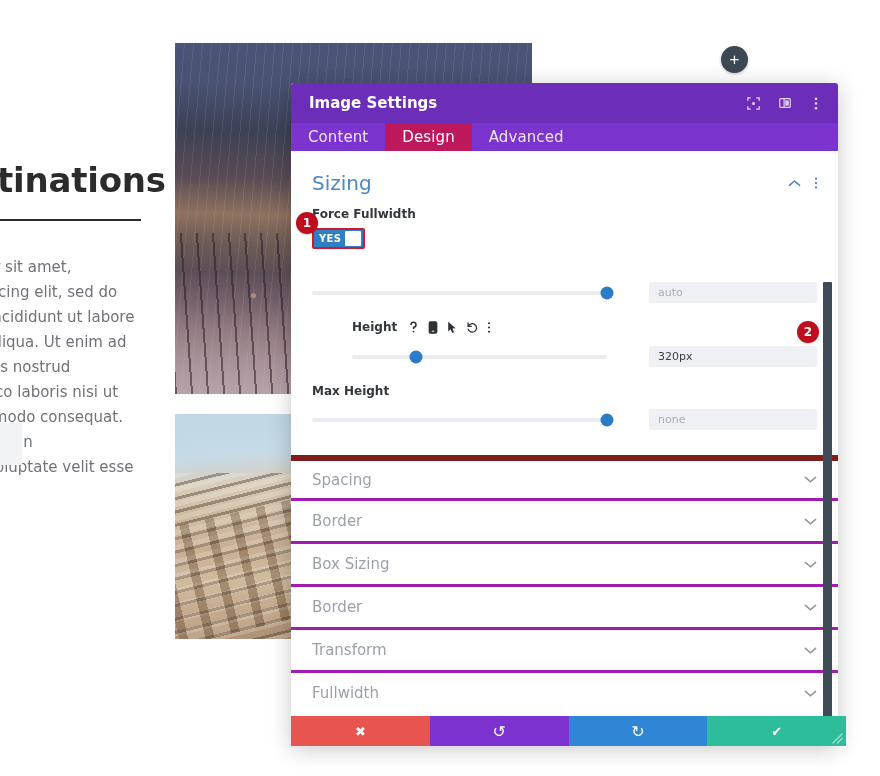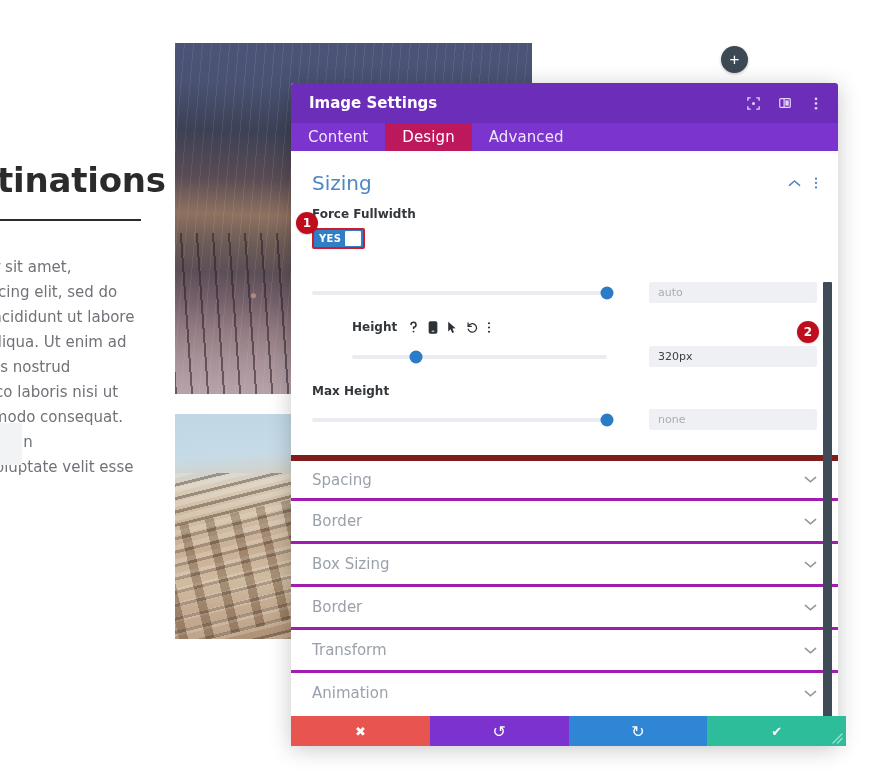--- a/index.html
+++ b/index.html
@@ -427,21 +427,21 @@
         </div>
         <div class="acc-row">
           <span class="acc-title">Transform</span>
           <span class="acc-chev">
             <svg width="13" height="9" viewBox="0 0 14 9" fill="none" stroke="#8d949d" stroke-width="1.6" stroke-linecap="round">
                 <path d="M1.5 2.2L7 7l5.5-4.8"></path>
               </svg>
           </span>
         </div>
         <div class="acc-row">
-          <span class="acc-title">Animation</span>
+          <span class="acc-title">Fullwidth</span>
           <span class="acc-chev">
             <svg width="13" height="9" viewBox="0 0 14 9" fill="none" stroke="#8d949d" stroke-width="1.6" stroke-linecap="round">
                 <path d="M1.5 2.2L7 7l5.5-4.8"></path>
               </svg>
           </span>
         </div>
 
       </div>
 
       <div class="mscroll-track">

